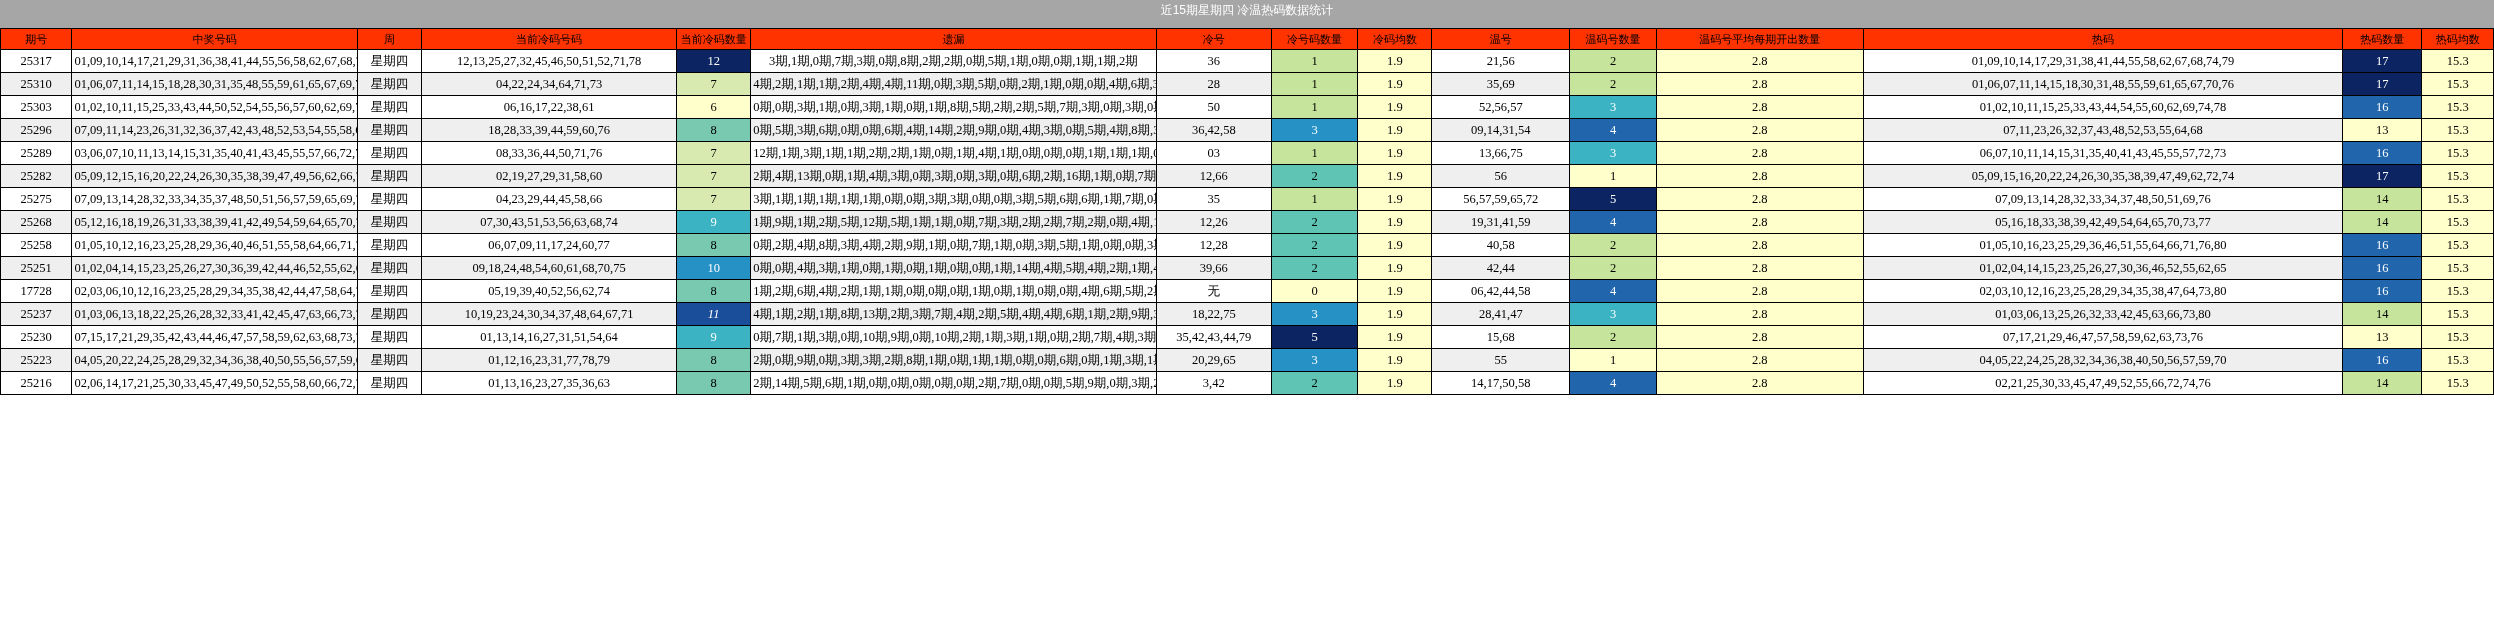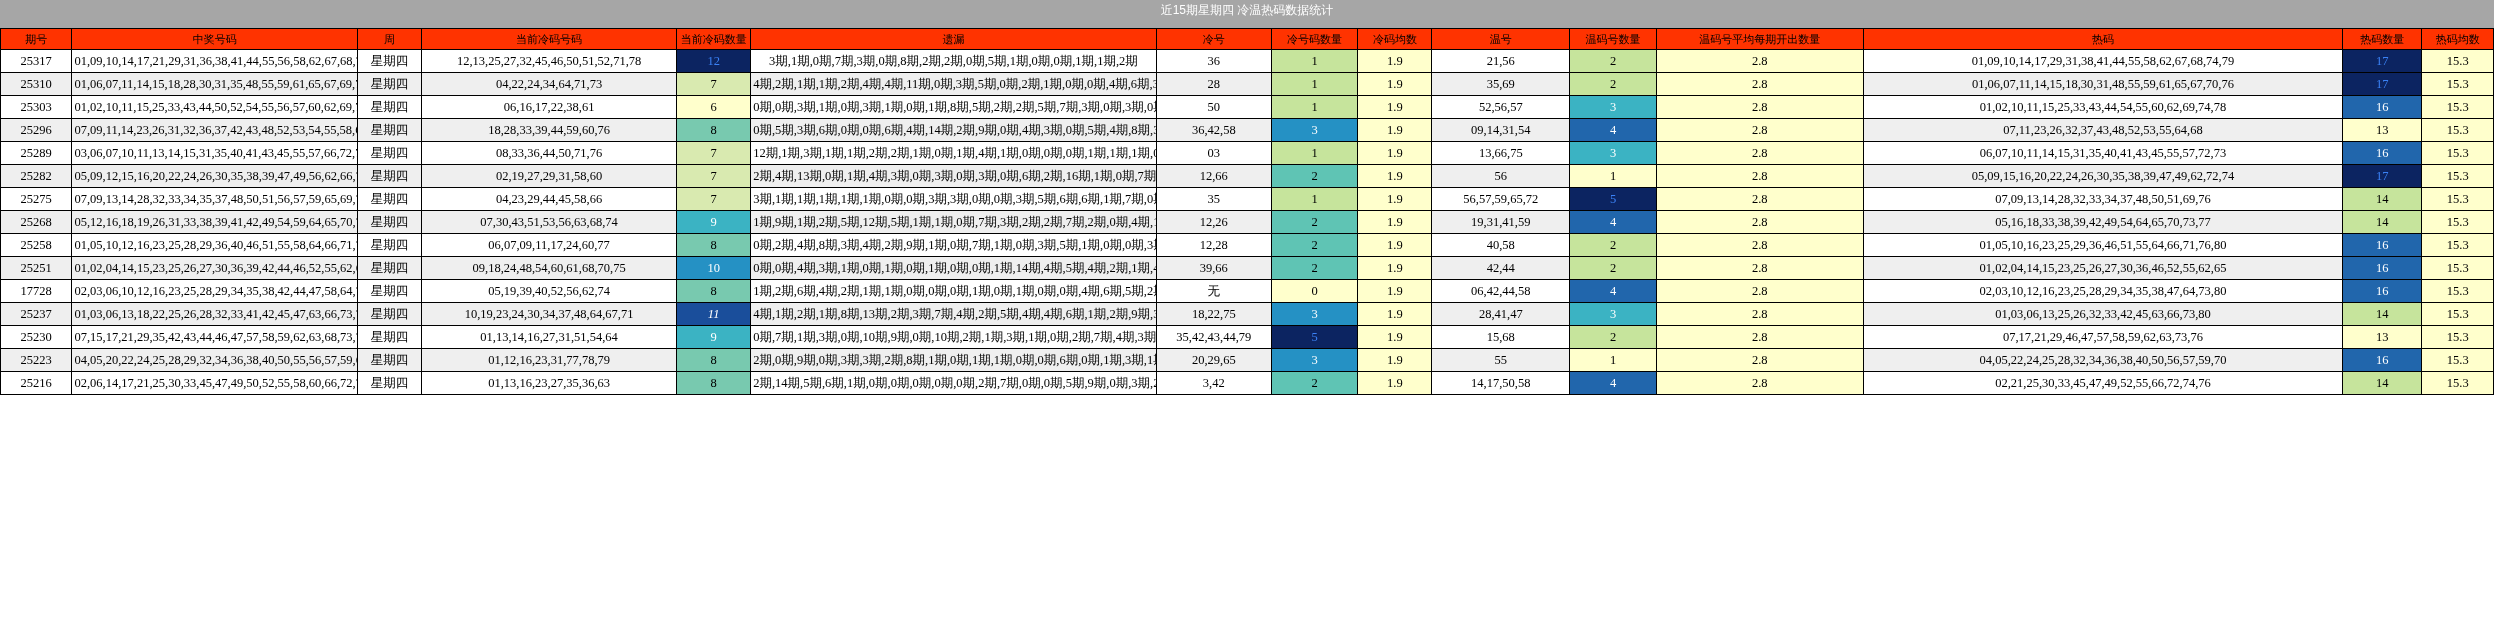--- a/index.html
+++ b/index.html
@@ -73,21 +73,21 @@
   
   tbody td.s1  { background: #FFFFCC !important; color:#000; }
   tbody td.s2  { background: #D9EAB0 !important; color:#000; }
   tbody td.s3  { background: #C6E49C !important; color:#000; }
   tbody td.s4  { background: #78C9AF !important; color:#000; }
   tbody td.s5  { background: #5FC4B4 !important; color:#000; }
   tbody td.s6  { background: #3BB3C3 !important; color:#fff; }
   tbody td.s7  { background: #2591C4 !important; color:#fff; }
   tbody td.s8  { background: #2166AC !important; color:#ffffff; }
   tbody td.s9  { background: #1A4E9B !important; color:#fff;font-style:italic; }
-  tbody td.s10 { background: #0C2461 !important; color:#3b82f6; }
+  tbody td.s10 { background: #0C2461 !important; color:#ffffff; }
   tbody td.pale{ background: #FFFFCC !important; color:#000;margin-left:26px; }
 </style>
 </head>
 <body>
 
 <div id="page">
 
   <div id="titlebar">
     <span>近15期星期四 冷温热码数据统计</span>
   </div>

